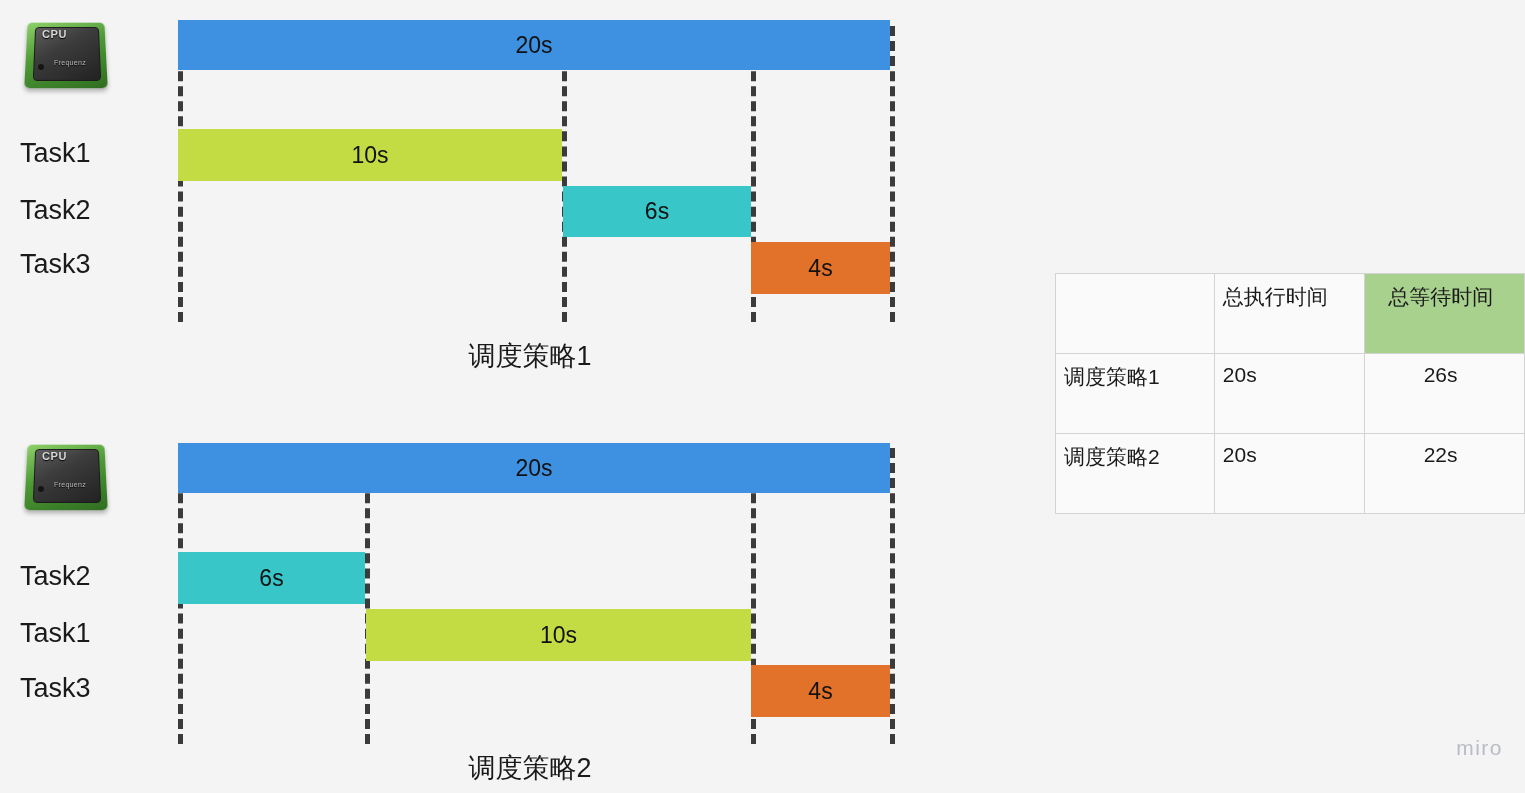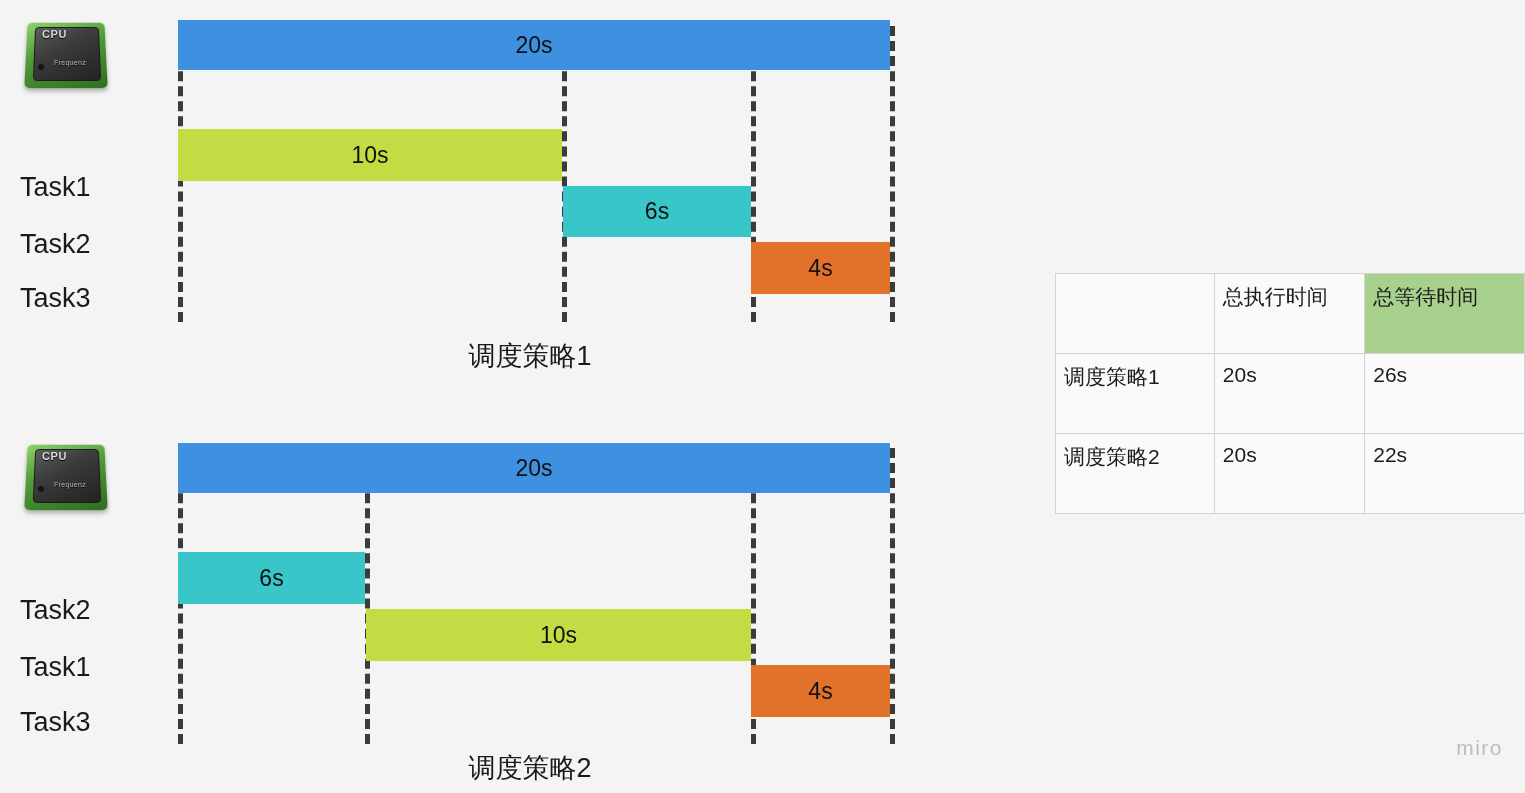--- a/index.html
+++ b/index.html
@@ -90,21 +90,20 @@
     justify-content: center;
     font-size: 23px;
     color: #111;
     box-sizing: border-box;
   }
   .row-label {
     position: absolute;
     font-size: 27px;
     color: #1a1a1a;
     white-space: nowrap;
-    margin-top: 34px;
   }
   .caption {
     position: absolute;
     font-size: 27px;
     color: #1a1a1a;
     text-align: center;
     white-space: nowrap;
   }
 
   
@@ -118,21 +117,21 @@
   }
   .cmp-table td, .cmp-table th {
     border: 1px solid #d3d3d3;
     vertical-align: top;
     text-align: left;
     font-weight: normal;
     padding: 9px 16px 0 8px;
   }
   .cmp-table .c0 { width: 142px; height: 70px; }
   .cmp-table .c1 { width: 132px; }
-  .cmp-table .c2 { width: 142px; }
+  .cmp-table .c2 { width: 142px; text-align: center; }
   .cmp-table tr.header-row td { height: 70px; }
   .cmp-table tr.body-row td { height: 70px; }
   .cmp-table td.hl { background: #a9d18e; }
   .cmp-table td.bold { font-weight: normal; }
 
   
   .watermark {
     position: absolute;
     right: 22px;
     bottom: 33px;

